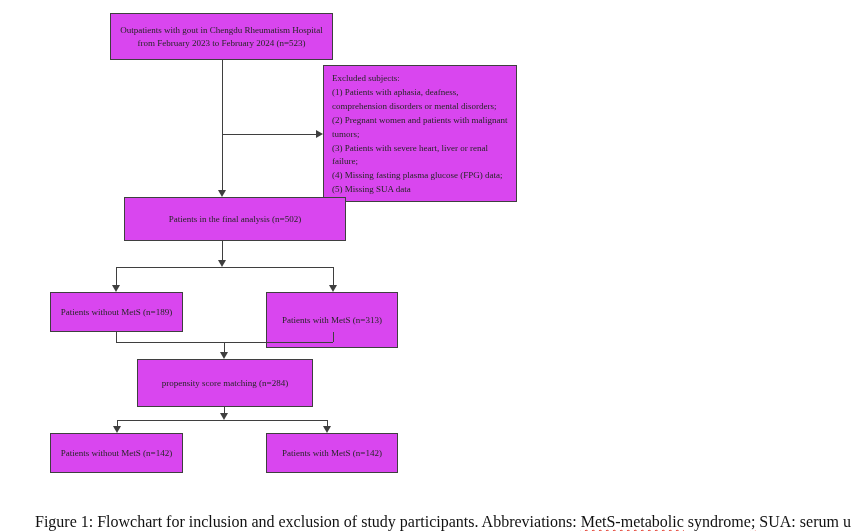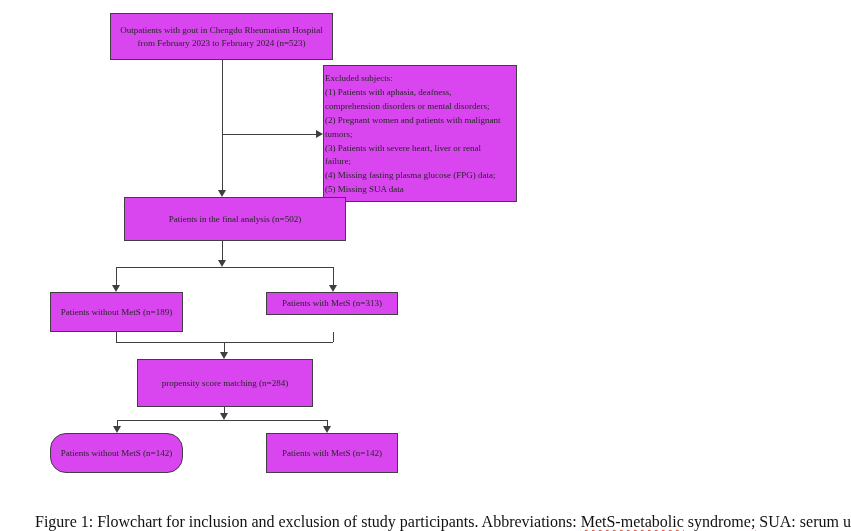--- a/index.html
+++ b/index.html
@@ -26,21 +26,21 @@
     display: flex;
     flex-direction: column;
     align-items: center;
     justify-content: center;
     text-align: center;
   }
   .box.left-align {
     align-items: flex-start;
     justify-content: flex-start;
     text-align: left;
-    padding: 6px 5px 0 1px;
+    padding: 6px 5px 0 8px;
   }
   .box.left-align .xline {
     white-space: nowrap;
     line-height: 13.9px;
   }
   .vline, .hline {
     position: absolute;
     background: #3f3f3f;
   }
   .vline { width: 1px; }
@@ -113,21 +113,21 @@
   <div class="hline" style="left:116px; top:267px; width:217px;"></div>
 
   <div class="vline" style="left:116px; top:267px; height:18px;"></div>
   <div class="arr-down" style="left:112px; top:285px;"></div>
   <div class="vline" style="left:333px; top:267px; height:18px;"></div>
   <div class="arr-down" style="left:329px; top:285px;"></div>
 
   <div class="box" style="left:50px; top:292px; width:133px; height:40px;align-items:center;">
     <div>Patients without MetS (n=189)</div>
   </div>
-  <div class="box" style="left:266px; top:292px; width:132px; height:23px;">
+  <div class="box" style="left:266px; top:292px; width:132px; height:56px;">
     <div>Patients with MetS (n=313)</div>
   </div>
 
   <div class="vline" style="left:116px; top:332px; height:10px;"></div>
   <div class="vline" style="left:333px; top:332px; height:10px;"></div>
   <div class="hline" style="left:116px; top:342px; width:217px;"></div>
   <div class="vline" style="left:224px; top:342px; height:10px;"></div>
   <div class="arr-down" style="left:220px; top:352px;"></div>
 
   <div class="box" style="left:137px; top:359px; width:176px; height:48px;">
@@ -136,21 +136,21 @@
 
   <div class="vline" style="left:224px; top:407px; height:6px;"></div>
   <div class="arr-down" style="left:220px; top:413px;"></div>
   <div class="hline" style="left:117px; top:420px; width:210px;"></div>
 
   <div class="vline" style="left:117px; top:420px; height:6px;"></div>
   <div class="arr-down" style="left:113px; top:426px;"></div>
   <div class="vline" style="left:327px; top:420px; height:6px;"></div>
   <div class="arr-down" style="left:323px; top:426px;"></div>
 
-  <div class="box" style="left:50px; top:433px; width:133px; height:40px;border-radius:16px;">
+  <div class="box" style="left:50px; top:433px; width:133px; height:40px;">
     <div>Patients without MetS (n=142)</div>
   </div>
   <div class="box" style="left:266px; top:433px; width:132px; height:40px;">
     <div>Patients with MetS (n=142)</div>
   </div>
 
   <p class="caption">
     <span>Figure 1: Flowchart for inclusion and exclusion of study participants. Abbreviations: </span><span class="squiggle">MetS-metabolic</span><span> syndrome</span><span class="squiggle">;</span><span> SUA: serum uric acid.</span>
   </p>
 

